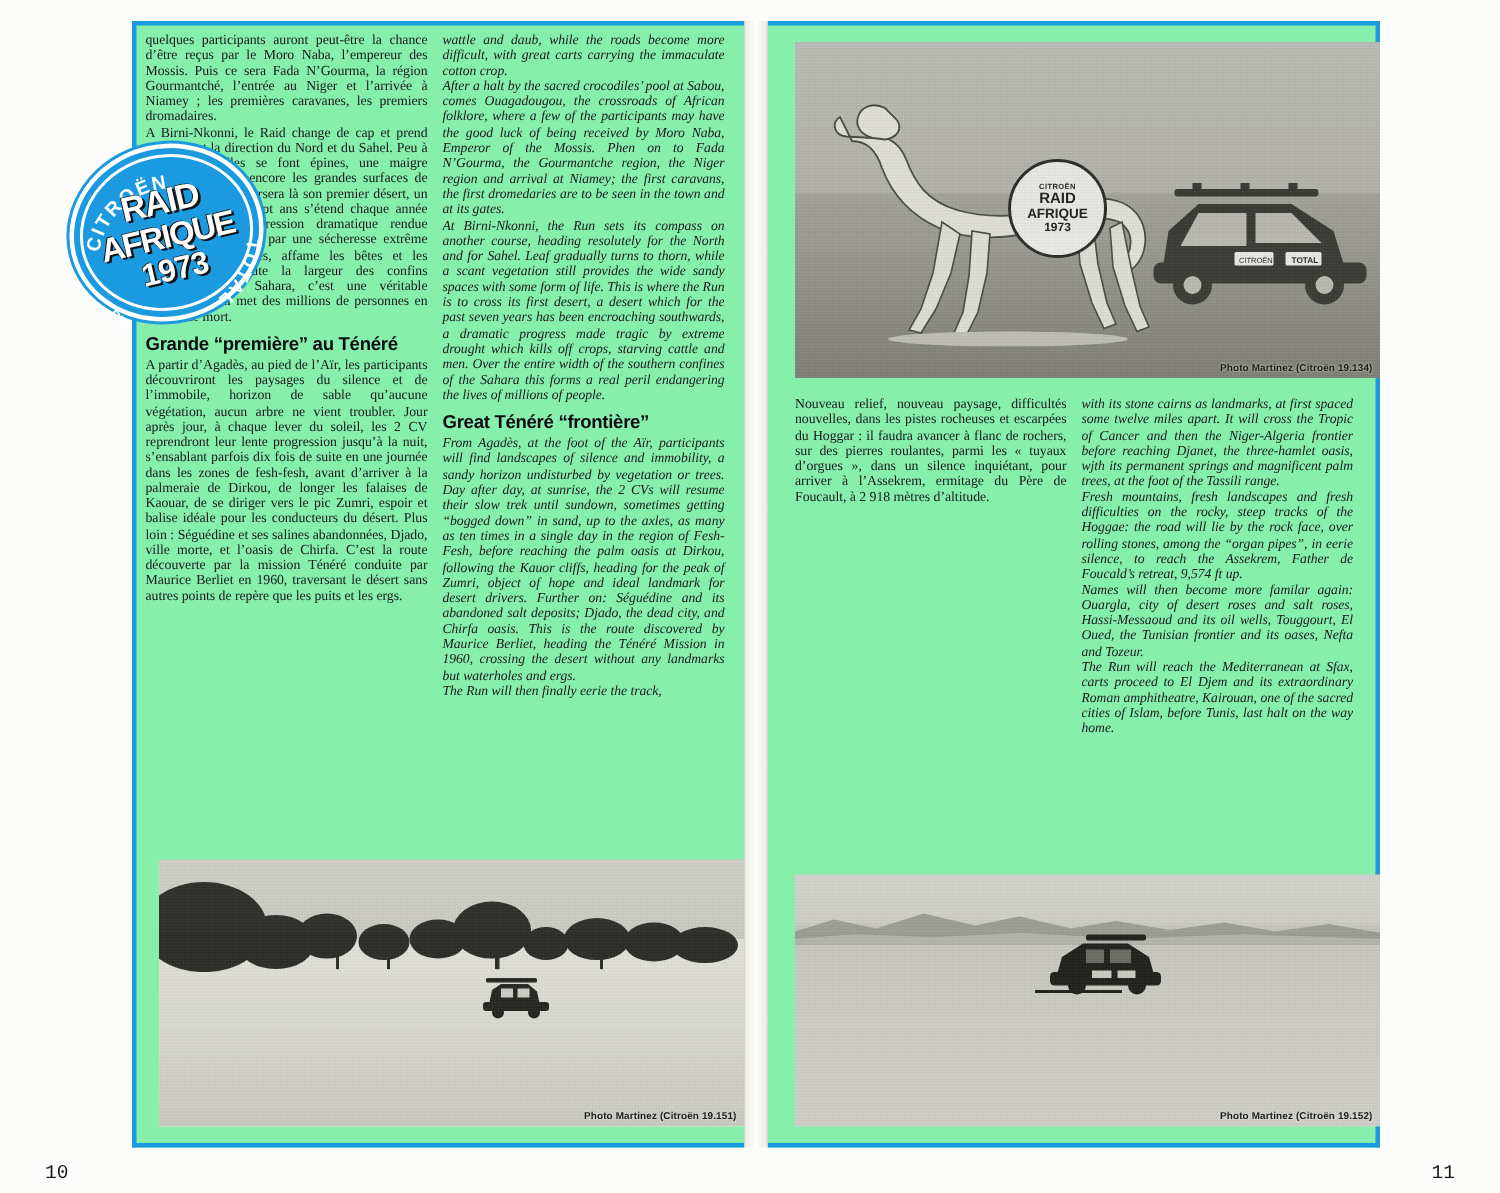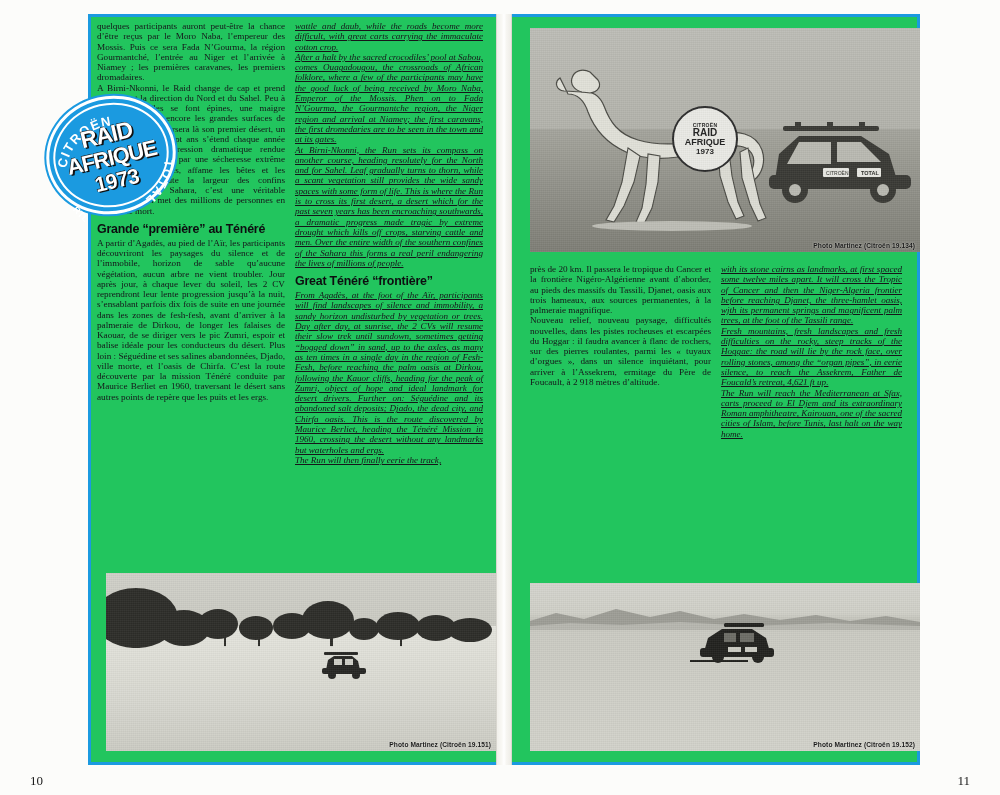--- a/index.html
+++ b/index.html
@@ -6,21 +6,21 @@
   body{
     width:1000px;height:795px;
     background:#fdfdfb;
     font-family:"Liberation Serif", serif;
     overflow:hidden;
     position:relative;
   }
   .spread{position:absolute;inset:0;background:#fcfcfa;}
 
   
-  .page{position:absolute;top:14px;bottom:30px;background:#22c55e;}
+  .page{position:absolute;top:14px;bottom:30px;background:#86efac;}
   .page-left{left:88px;width:408px;}
   .page-right{left:512px;width:408px;}
 
   .frame{
     position:absolute;inset:0;
     border:3px solid #1b9ae0;
     box-sizing:border-box;
   }
   .page-left .frame{border-right:none;}
   .page-right .frame{border-left:none;}
@@ -41,21 +41,21 @@
     margin:0;
     font-size:9.2px;
     line-height:10.25px;
     text-align:justify;
     text-justify:inter-word;
     hyphens:manual;
     color:#16161a;
     letter-spacing:-0.02px;
   }
   .col p + p{margin-top:0;}
-  .col.en p{font-style:italic;font-size:9.1px;line-height:10.3px;text-decoration:underline;}
+  .col.en p{font-style:italic;font-size:9.1px;line-height:10.3px;}
 
   h2.sect{
     font-family:"Liberation Sans", sans-serif;
     font-weight:bold;
     font-size:12.4px;
     line-height:13px;
     margin:7px 0 2px 0;
     color:#0d0d10;
     letter-spacing:-0.2px;
     font-style:normal;
@@ -158,21 +158,21 @@
   .badge .w2{font-size:22px;letter-spacing:-1.2px;display:block;margin-top:1px;}
   .badge .w3{font-size:21px;letter-spacing:-0.5px;display:block;margin-top:1px;}
   .arc{
     position:absolute;inset:0;
   }
   .arc svg{width:100%;height:100%;display:block;overflow:visible;}
 
   
   .pgnum{
     position:absolute;bottom:6px;
-    font-family:Liberation Serif, serif;
+    font-family:Liberation Mono, monospace;
     font-size:13px;color:#1a1a1a;
   }
   .pgnum.left{left:30px;}
   .pgnum.right{right:30px;}
 </style>
 </head>
 <body>
 
 <div class="spread">
 
@@ -311,26 +311,26 @@
           <span class="l3">AFRIQUE</span>
           <span class="l4">1973</span>
         </div>
 
         <div class="grain"></div>
         <div class="cap">Photo Martinez (Citroën 19.134)</div>
       </div>
 
       <div class="cols" style="position:absolute;left:9px;top:243px;right:9px;bottom:186px;">
         <div class="col fr">
-          <p>près de 20 km. Il passera le tropique du Cancer et la frontière Nigéro-Algérienne avant d’aborder, au pieds des massifs du Tassili, Djanet, oasis aux trois hameaux, aux sources permanentes, à la palmeraie magnifique.</p>
           <p>Nouveau relief, nouveau paysage, difficultés nouvelles, dans les pistes rocheuses et escarpées du Hoggar : il faudra avancer à flanc de rochers, sur des pierres roulantes, parmi les « tuyaux d’orgues », dans un silence inquiétant, pour arriver à l’Assekrem, ermitage du Père de Foucault, à 2 918 mètres d’altitude.</p>
         </div>
         <div class="col en">
           <p>with its stone cairns as landmarks, at first spaced some twelve miles apart. It will cross the Tropic of Cancer and then the Niger-Algeria frontier before reaching Djanet, the three-hamlet oasis, wjth its permanent springs and magnificent palm trees, at the foot of the Tassili range.</p>
-          <p>Fresh mountains, fresh landscapes and fresh difficulties on the rocky, steep tracks of the Hoggae: the road will lie by the rock face, over rolling stones, among the “organ pipes”, in eerie silence, to reach the Assekrem, Father de Foucald’s retreat, 4,621 ft up.</p>
+          <p>Fresh mountains, fresh landscapes and fresh difficulties on the rocky, steep tracks of the Hoggae: the road will lie by the rock face, over rolling stones, among the “organ pipes”, in eerie silence, to reach the Assekrem, Father de Foucald’s retreat, 9,574 ft up.</p>
+          <p>Names will then become more familar again: Ouargla, city of desert roses and salt roses, Hassi-Messaoud and its oil wells, Touggourt, El Oued, the Tunisian frontier and its oases, Nefta and Tozeur.</p>
           <p>The Run will reach the Mediterranean at Sfax, carts proceed to El Djem and its extraordinary Roman amphitheatre, Kairouan, one of the sacred cities of Islam, before Tunis, last halt on the way home.</p>
         </div>
       </div>
 
       <div class="photo photo-flat">
         <div class="mtn">
           <svg viewBox="0 0 390 27" preserveAspectRatio="none" aria-hidden="true">
             <path d="M0 27 L0 18 L26 10 L54 16 L86 6 L120 14 L150 8 L184 16 L214 11 L250 17 L286 12 L320 18 L356 13 L390 19 L390 27 Z" fill="#9d9d96"></path>
             <path d="M0 27 L0 23 L40 20 L92 22 L150 19 L220 23 L300 20 L390 23 L390 27 Z" fill="#b6b6af"></path>
           </svg>

